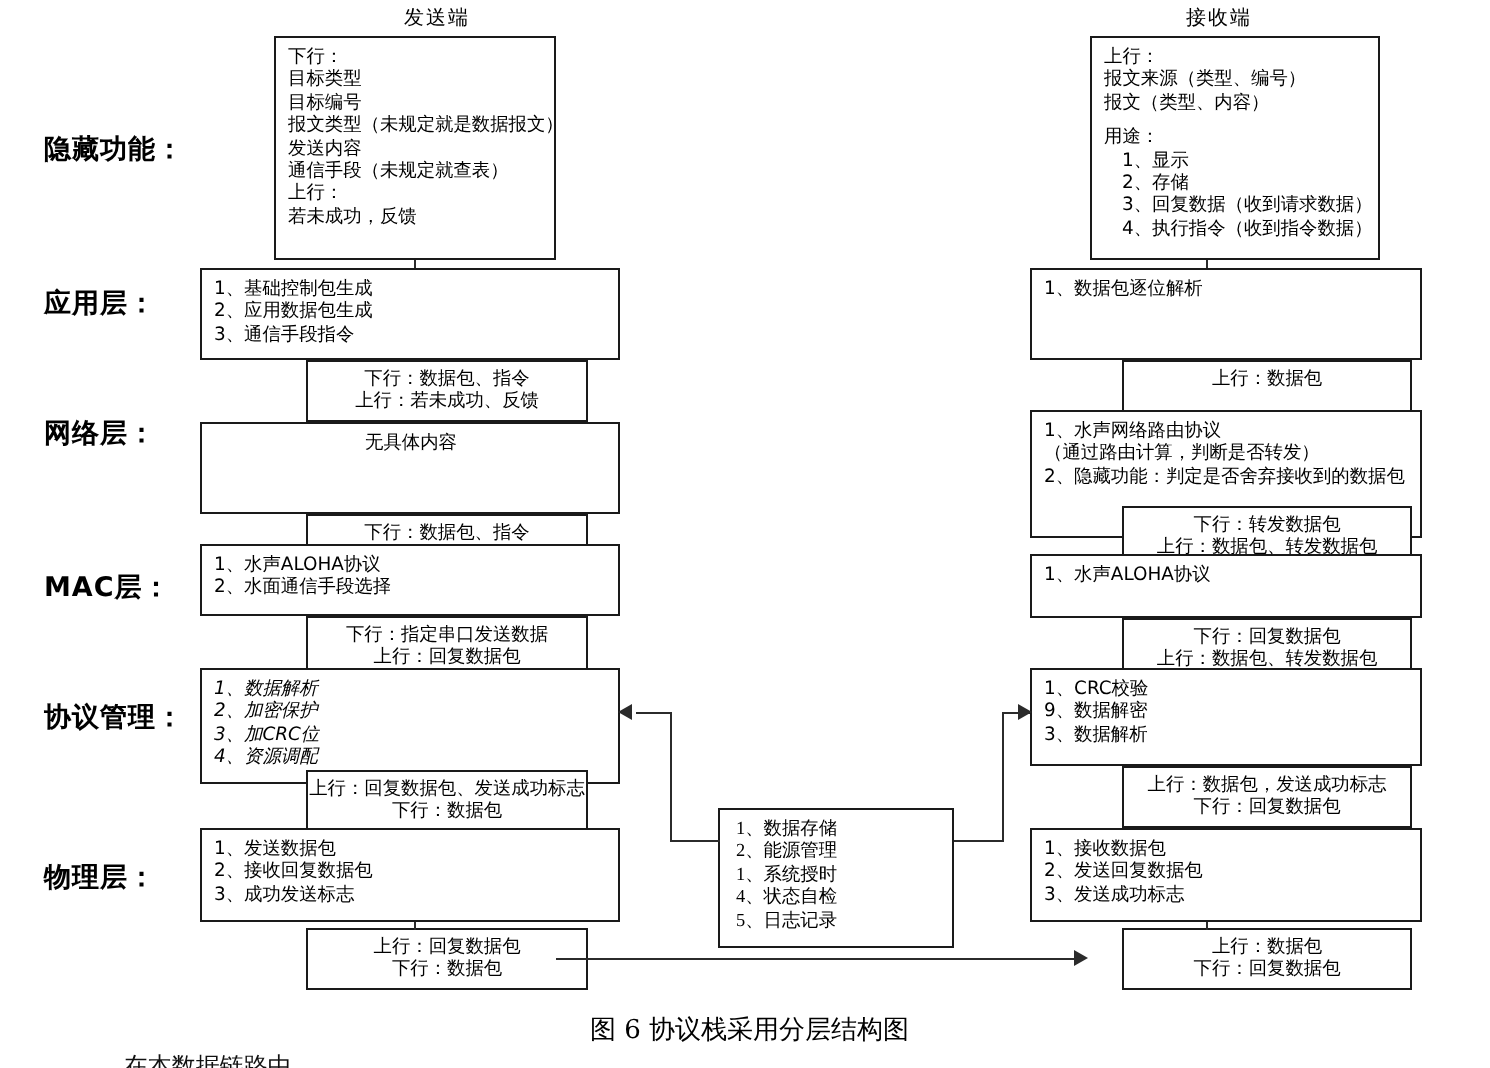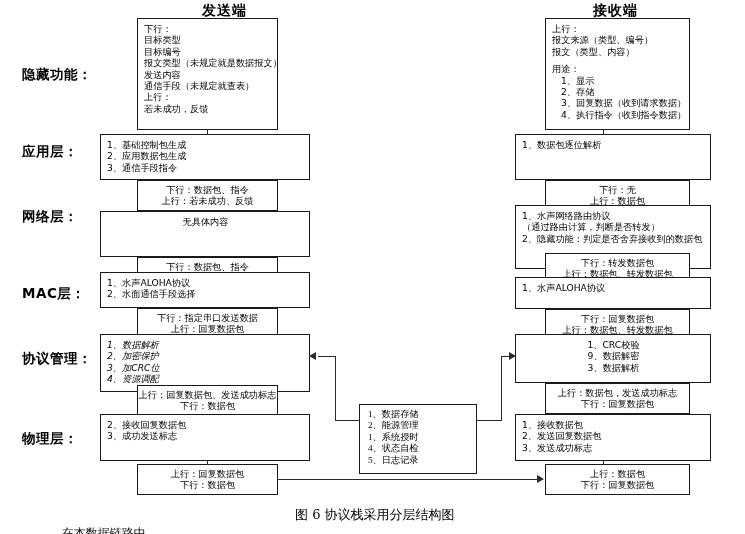--- a/index.html
+++ b/index.html
@@ -1,23 +1,23 @@
 <!DOCTYPE html>
 <html><head>
 <meta charset="utf-8">
 <style>
   html,body{margin:0;padding:0;background:#ffffff;}
   body{width:745px;height:534px;position:relative;overflow:hidden;
        font-family:"DejaVu Sans","Liberation Sans",sans-serif;color:#000;}
 
-  .col-title{position:absolute;font-weight:bold;font-size:14px;letter-spacing:1px;white-space:nowrap;}
+  .col-title{position:absolute;font-weight:normal;font-size:10px;letter-spacing:1px;white-space:nowrap;}
   .layer-label{position:absolute;font-weight:bold;font-size:13.5px;white-space:nowrap;letter-spacing:0.5px;}
 
   .box{position:absolute;box-sizing:border-box;border:1.4px solid #1a1a1a;background:#fff;}
-  .box.iface{border-width:1.2px;}
+  .box.iface{border-width:1.2px;margin-left:16px;}
   .box-inner{padding:4px 5px 2px 6px;}
   .ln{font-size:9.2px;line-height:11.4px;white-space:nowrap;}
   .ln.ind{padding-left:9px;}
   .iface .box-inner{padding:3px 0 0 0;text-align:center;}
   .iface .ln{text-align:center;}
 
   .caption{position:absolute;font-family:"DejaVu Serif","Liberation Serif",serif;
            font-size:13px;white-space:nowrap;}
   .footnote{position:absolute;font-family:"DejaVu Serif","Liberation Serif",serif;
             font-size:12px;white-space:nowrap;color:#111;}
@@ -109,20 +109,21 @@
 
 <div class="box iface" style="left:137px;top:385px;width:141px;height:31px;">
   <div class="box-inner">
     <div class="ln">上行：回复数据包、发送成功标志</div>
     <div class="ln">下行：数据包</div>
   </div>
 </div>
 
 <div class="box" style="left:100px;top:414px;width:210px;height:47px;">
   <div class="box-inner">
+    <div class="ln">1、发送数据包</div>
     <div class="ln">2、接收回复数据包</div>
     <div class="ln">3、成功发送标志</div>
   </div>
 </div>
 
 <div class="box iface" style="left:137px;top:464px;width:141px;height:31px;">
   <div class="box-inner">
     <div class="ln">上行：回复数据包</div>
     <div class="ln">下行：数据包</div>
   </div>
@@ -145,21 +146,20 @@
 <div class="conn vline" style="left:603px;top:130px;height:5px;"></div>
 
 <div class="box" style="left:515px;top:134px;width:196px;height:46px;">
   <div class="box-inner">
     <div class="ln">1、数据包逐位解析</div>
   </div>
 </div>
 
 <div class="box iface" style="left:545px;top:180px;width:145px;height:31px;">
   <div class="box-inner">
-    <div class="ln">下行：无</div>
     <div class="ln">上行：数据包</div>
   </div>
 </div>
 
 <div class="box" style="left:515px;top:205px;width:196px;height:64px;">
   <div class="box-inner">
     <div class="ln">1、水声网络路由协议</div>
     <div class="ln">（通过路由计算，判断是否转发）</div>
     <div class="ln">2、隐藏功能：判定是否舍弃接收到的数据包</div>
   </div>
@@ -178,21 +178,21 @@
   </div>
 </div>
 
 <div class="box iface" style="left:545px;top:309px;width:145px;height:31px;">
   <div class="box-inner">
     <div class="ln">下行：回复数据包</div>
     <div class="ln">上行：数据包、转发数据包</div>
   </div>
 </div>
 
-<div class="box" style="left:515px;top:334px;width:196px;height:49px;text-align:center;">
+<div class="box" style="left:515px;top:334px;width:196px;height:49px;">
   <div class="box-inner">
     <div class="ln">1、CRC校验</div>
     <div class="ln">9、数据解密</div>
     <div class="ln">3、数据解析</div>
   </div>
 </div>
 
 <div class="box iface" style="left:545px;top:383px;width:145px;height:31px;">
   <div class="box-inner">
     <div class="ln">上行：数据包，发送成功标志</div>

